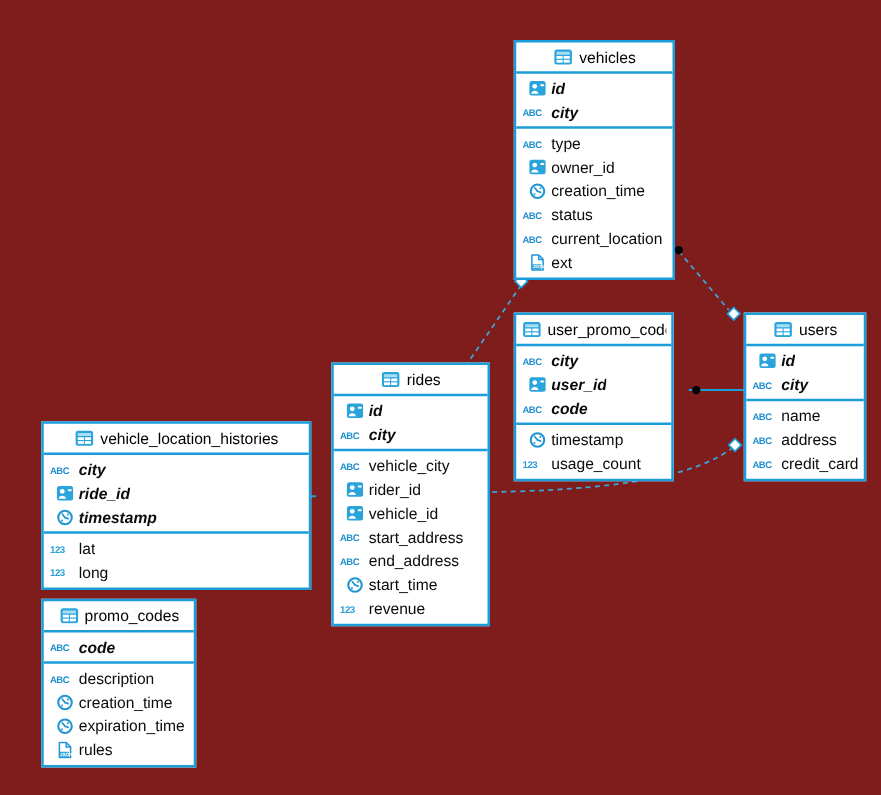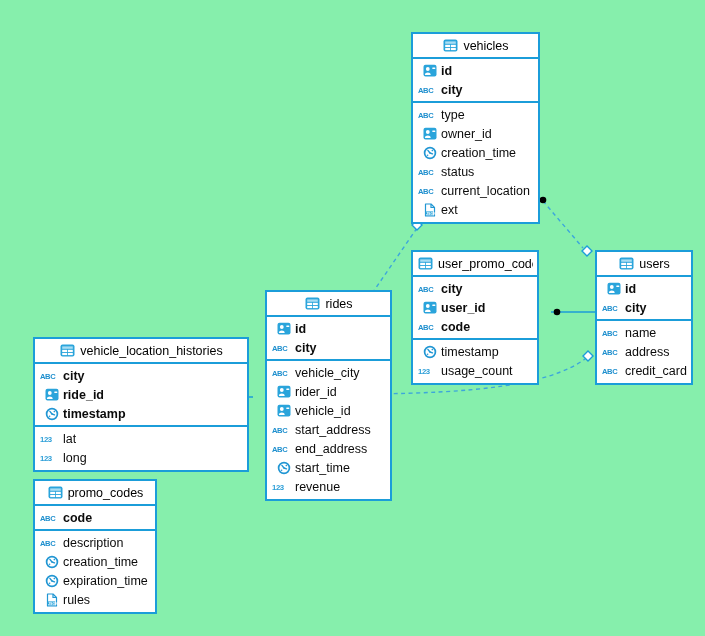--- a/index.html
+++ b/index.html
@@ -1,17 +1,17 @@
 <!DOCTYPE html>
 <html style="--accent: #1b9dd9; --dash: #3ca6db;"><head>
 <meta charset="utf-8">
 <style>
   html,body{margin:0;padding:0;background:#fff;}
   .canvas{
-    position:relative;width:705px;height:636px;background:#86efac;overflow:hidden;
+    position:relative;width:705px;height:636px;background:#7f1d1d;overflow:hidden;
     font-family:"Liberation Sans","DejaVu Sans",sans-serif;
   }
   svg.wires{position:absolute;left:0;top:0;pointer-events:none;}
   .wire{fill:none;stroke:var(--dash,#3ca6db);stroke-width:1.4;}
   .wire.dashed{stroke-dasharray:4 3.5;}
   .wire.solid{stroke:var(--accent,#1b9dd9);stroke-width:1.6;stroke-dasharray:none;}
   .dot{fill:#000;}
   .diamond{fill:#fff;stroke:var(--accent,#1b9dd9);stroke-width:1.4;}
   .table-card{
     position:absolute;background:#fff;box-sizing:border-box;
@@ -22,21 +22,21 @@
     height:23px;padding:0 4px;border-bottom:2px solid var(--accent,#1b9dd9);
     font-size:12.5px;color:#000;white-space:nowrap;
   }
   .t-section{padding:2px 0;}
   .t-section.attrs{padding-bottom:3px;}
   .sep{border-top:2px solid var(--accent,#1b9dd9);}
   .row{
     display:flex;align-items:center;gap:4px;height:19px;
     padding:0 4px 0 4px;font-size:12.5px;color:#0b0b0b;white-space:nowrap;
   }
-  .row.key .label{font-weight:bold;}
+  .row.key .label{font-weight:bold;font-style:italic;}
   .icon-box{flex:0 0 20px;width:20px;display:flex;align-items:center;justify-content:flex-end;}
   .t-header .icon-box{flex:0 0 16px;width:16px;}
   .label{overflow:hidden;}
 </style>
 </head>
 <body>
 
 <div class="canvas">
   <svg class="wires" width="705" height="636">
       <path d="M 417 228 L 371 295" class="wire dashed"></path>

